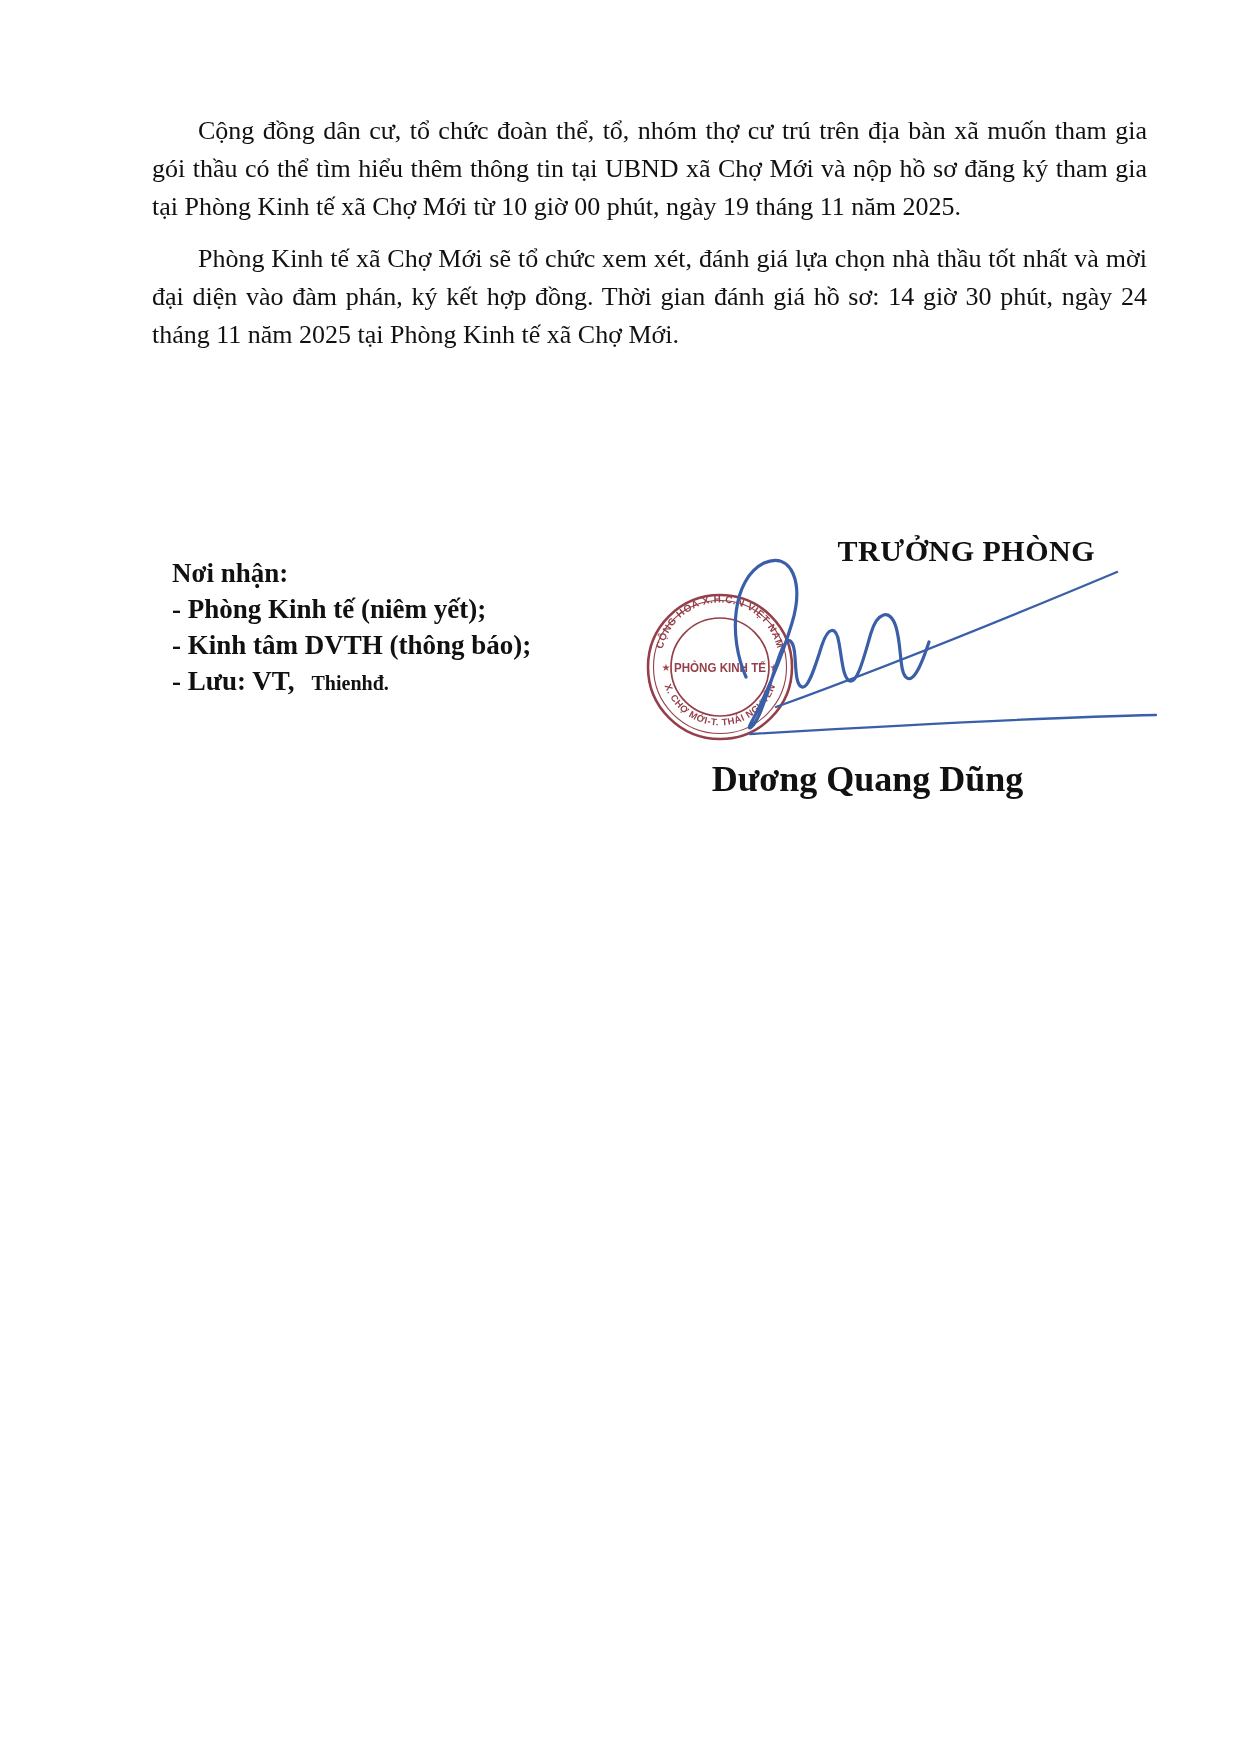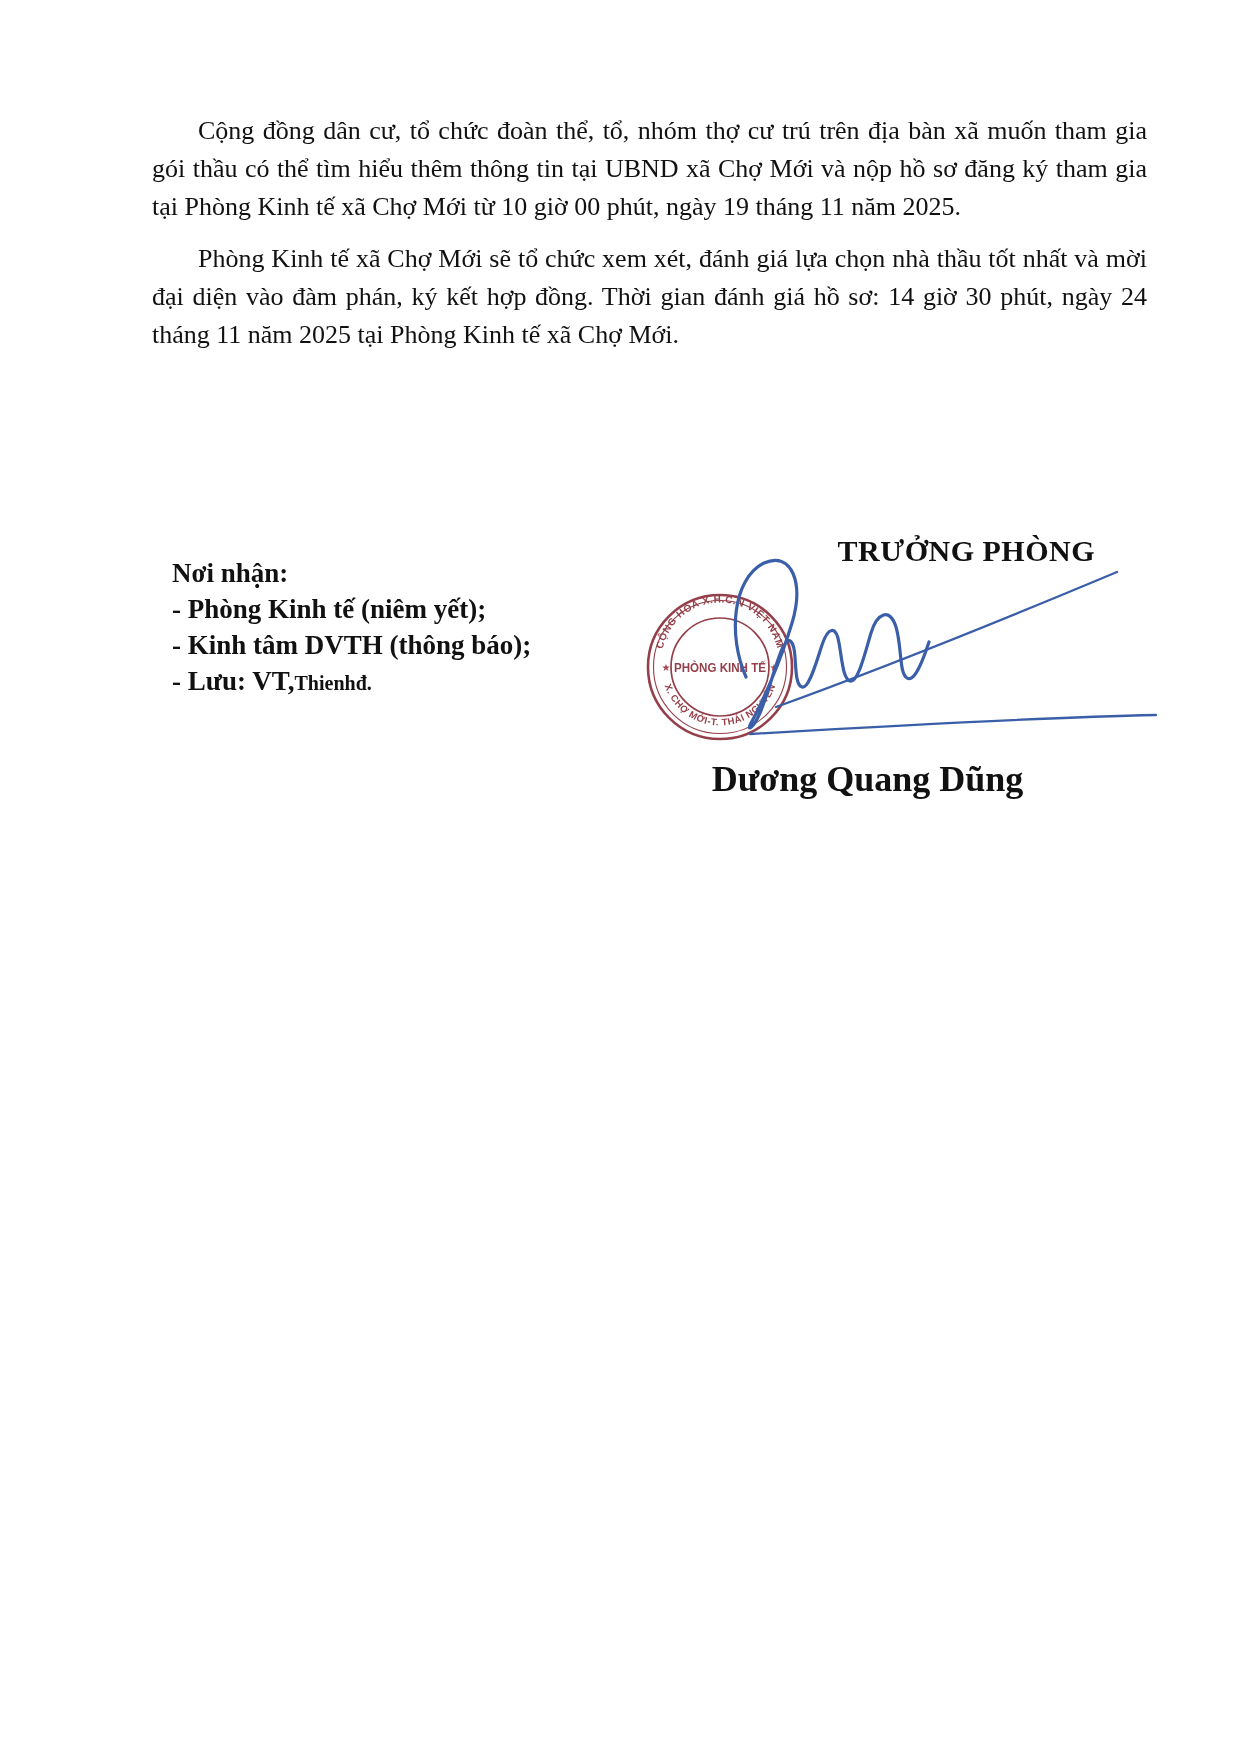--- a/index.html
+++ b/index.html
@@ -32,21 +32,21 @@
   .recipients {
     position: absolute;
     left: 172px;
     top: 527px;
     width: 420px;
     font-size: 27px;
     line-height: 36px;
   }
   .recipients .heading { font-weight: bold; margin-top: 28px; }
   .recipients .item { font-weight: bold; }
-  .recipients .small { font-size: 20px; }
+  .recipients .small { font-size: 20px; margin-left: 17px; }
 
   .sign-title {
     position: absolute;
     left: 640px;
     top: 527px;
     width: 455px;
     text-align: right;
     font-size: 30px;
     font-weight: bold;
     letter-spacing: 0.5px;

